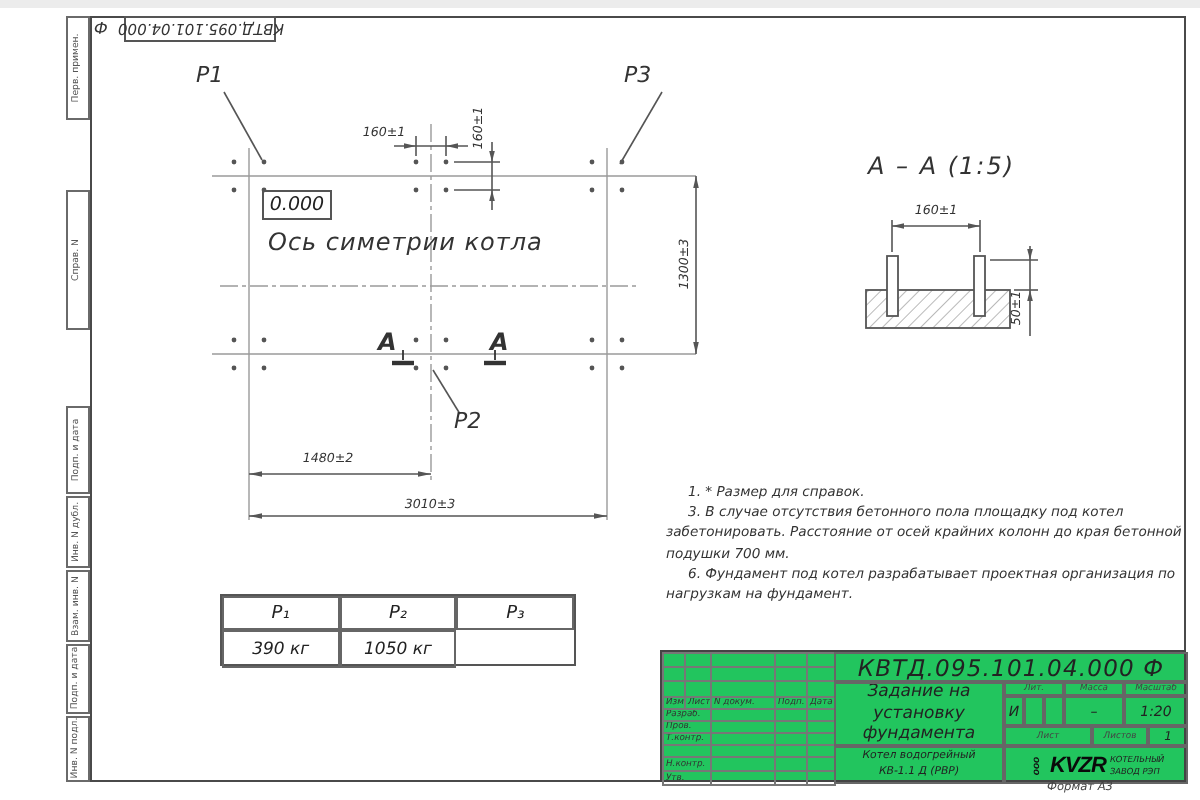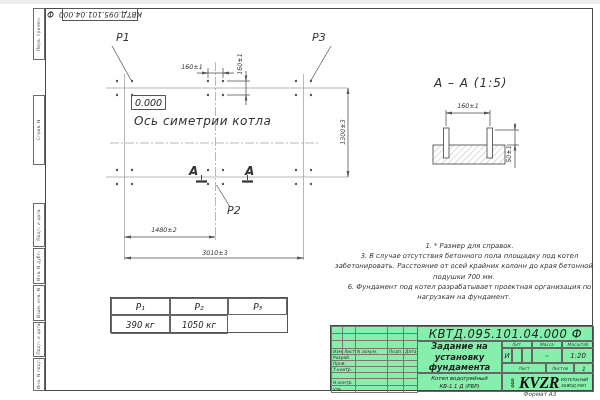--- a/index.html
+++ b/index.html
@@ -23,50 +23,50 @@
   .vdim{position:absolute;font-style:italic;color:#333;font-size:6.3px;text-align:center;
         transform:rotate(-90deg);white-space:nowrap;height:8px;line-height:8px;}
   .elev-box{position:absolute;left:131px;top:95px;width:35px;height:15px;
             border:0.9px solid #555;box-sizing:border-box;display:flex;align-items:center;
             justify-content:center;font-style:italic;font-size:9.5px;color:#222;}
   .axis-caption{font-size:12px;letter-spacing:0.5px;}
   .section-letter{font-size:12px;font-weight:bold;}
   .section-title{font-size:12px;letter-spacing:1px;}
   .notes{position:absolute;left:333px;top:241px;width:262px;font-style:italic;
          font-size:6.8px;line-height:1.5;color:#333;}
-  .notes p{margin:0;text-indent:11px;text-align:center;}
+  .notes p{margin:0;text-indent:11px;}
   
   .loads{position:absolute;left:110px;top:297px;width:178px;height:36px;
          display:grid;grid-template-columns:1fr 1fr 1fr;grid-template-rows:17px 19px;
          border:0.9px solid #555;box-sizing:border-box;}
   .loads div{border:0.6px solid #666;display:flex;align-items:center;justify-content:center;
              font-style:italic;color:#222;}
   .loads .hd{font-size:9px;}
   .loads .vl{font-size:8.5px;}
   
   .tblock{position:absolute;left:330px;top:325px;width:263px;height:66px;
-          border:1.1px solid #444;box-sizing:border-box;background:#86efac;}
+          border:1.1px solid #444;box-sizing:border-box;background:#22c55e;}
   .tb-left{position:absolute;left:0;top:0;width:86px;height:66px;border-collapse:collapse;
            table-layout:fixed;}
   .tb-left td{border:0.6px solid #777;font-size:4.4px;font-style:italic;color:#333;
               padding:0 1px;overflow:hidden;white-space:nowrap;}
   .cell{position:absolute;border:0.7px solid #666;box-sizing:border-box;display:flex;
         align-items:center;justify-content:center;font-style:italic;color:#222;
         text-align:center;overflow:hidden;}
   .num-cell{left:86px;top:0;width:177px;height:15px;font-size:11.5px;letter-spacing:0.6px;}
   .title-cell{left:86px;top:15px;width:85px;height:32px;font-size:8.5px;line-height:1.25;
-              padding:0 8px;font-weight:bold;}
+              padding:0 8px;}
   .hdr-sm{font-size:4.4px;color:#444;}
   .prod-cell{left:86px;top:47px;width:85px;height:19px;font-size:5.4px;line-height:1.3;
              flex-direction:column;}
   .logo-cell{left:171px;top:47px;width:92px;height:19px;display:flex;align-items:center;
              justify-content:center;gap:2px;}
   .logo-ooo{font-size:3.6px;font-weight:bold;color:#111;transform:rotate(-90deg);}
-  .logo-kvzr{font-size:16px;font-weight:900;color:#0a0a0a;letter-spacing:-0.5px;
-             font-family:Liberation Serif, serif;}
+  .logo-kvzr{font-size:11px;font-weight:900;color:#0a0a0a;letter-spacing:-0.5px;
+             font-family:Liberation Sans, sans-serif;}
   .logo-cap{font-size:4.2px;color:#222;line-height:1.25;text-align:left;}
   .fmt{position:absolute;left:505px;top:391px;width:70px;text-align:center;font-size:5.8px;
        font-style:italic;color:#444;}
   svg{position:absolute;left:0;top:0;}
 </style>
 </head>
 <body>
 
 <div id="sheet">
   <div class="top-shade"></div>
@@ -182,21 +182,21 @@
         <polygon points="490,113 484,111.6 484,114.4" stroke="none"></polygon>
         <line x1="495" y1="130" x2="519" y2="130"></line>
         <line x1="507" y1="145" x2="519" y2="145"></line>
         <line x1="515" y1="123" x2="515" y2="168"></line>
         <polygon points="515,130 513.6,124.5 516.4,124.5" stroke="none"></polygon>
         <polygon points="515,145 513.6,150.5 516.4,150.5" stroke="none"></polygon>
       </g>
     </g>
   </svg>
 
-  <div class="dwg-text pt-label" style="left:116px;top:31px">P1</div>
+  <div class="dwg-text pt-label" style="left:98px;top:31px">P1</div>
   <div class="dwg-text pt-label" style="left:312px;top:31px">P3</div>
   <div class="dwg-text pt-label" style="left:227px;top:204px">P2</div>
   <div class="dwg-text dim" style="left:180px;top:63px;width:24px">160±1</div>
   <div class="vdim" style="left:227px;top:60px;width:26px">160±1</div>
   <div class="elev-box">0.000</div>
   <div class="dwg-text axis-caption" style="left:134px;top:114px">Ось симетрии котла</div>
   <div class="dwg-text section-letter" style="left:189px;top:164px">А</div>
   <div class="dwg-text section-letter" style="left:245px;top:164px">А</div>
   <div class="dwg-text dim" style="left:146px;top:226px;width:36px">1480±2</div>
   <div class="dwg-text dim" style="left:196px;top:249px;width:38px">3010±3</div>

